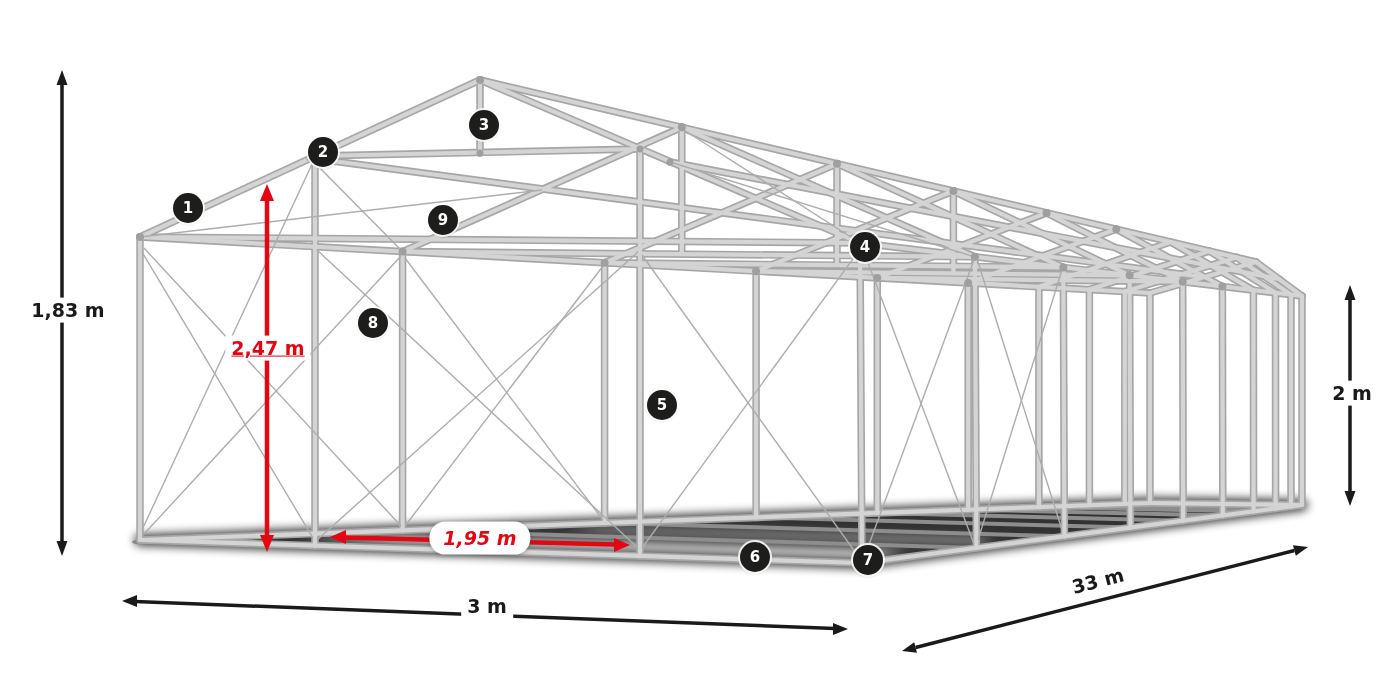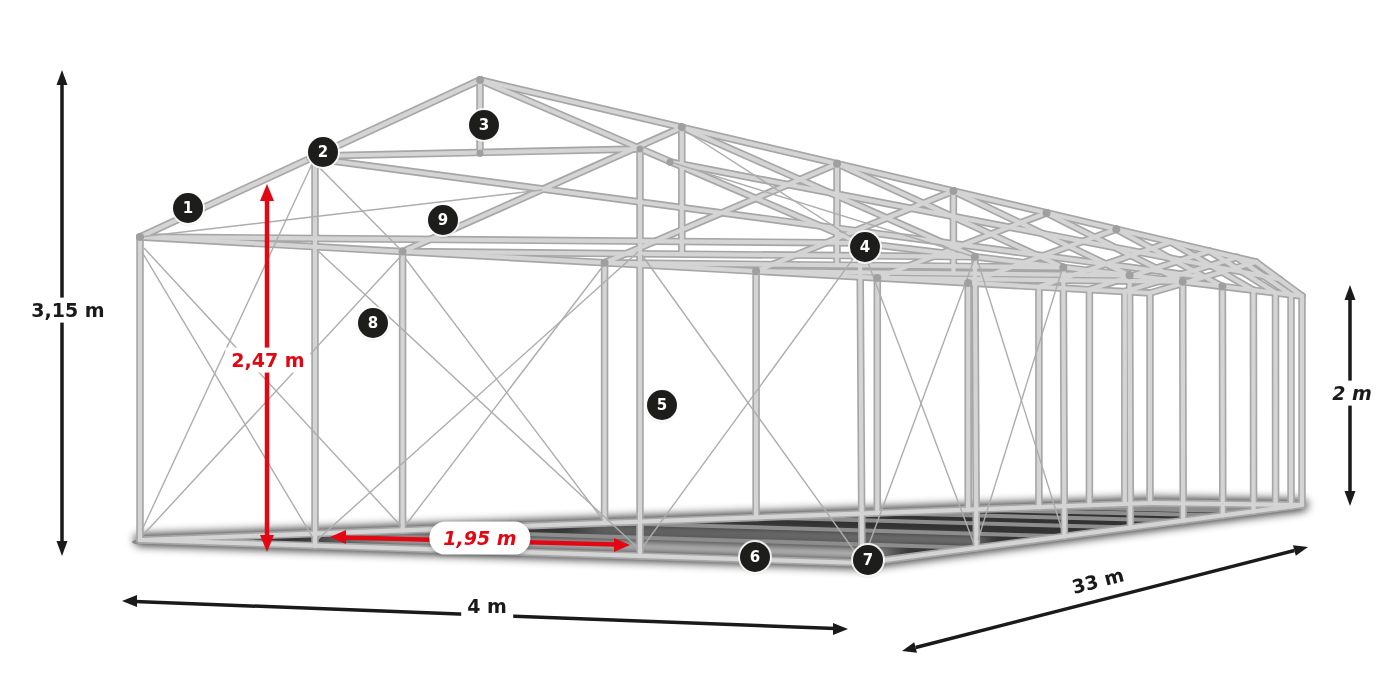--- a/index.html
+++ b/index.html
@@ -292,26 +292,26 @@
       </g>
 
       <g>
         <line class="black" x1="1350" y1="298" x2="1350" y2="493"></line>
         <polygon class="black" points="1350,285 1344.5,300 1355.5,300"></polygon>
         <polygon class="black" points="1350,506 1344.5,491 1355.5,491"></polygon>
       </g>
     </g>
   </svg>
 
-  <div class="dim-label" style="left:68px;top:310px;">3,15 m</div>
-  <div class="dim-label red" style="left:268px;top:360px;">2,47 m</div>
+  <div class="dim-label" style="left:68px;top:310px;">1,83 m</div>
+  <div class="dim-label red" style="left:268px;top:348px;text-decoration:underline;">2,47 m</div>
   <div class="dim-label red pill" style="left:480px;top:538px;font-style:italic;">1,95 m</div>
-  <div class="dim-label" style="left:487px;top:606px;">4 m</div>
+  <div class="dim-label" style="left:487px;top:606px;">3 m</div>
   <div class="dim-label tilt" style="left:1098px;top:581px;">33 m</div>
-  <div class="dim-label" style="left:1352px;top:393px;font-style:italic;">2 m</div>
+  <div class="dim-label" style="left:1352px;top:393px;">2 m</div>
 
   <div class="badge" style="left:188px;top:208px;">1</div>
   <div class="badge" style="left:323px;top:152px;">2</div>
   <div class="badge" style="left:484px;top:125px;">3</div>
   <div class="badge" style="left:865px;top:247px;">4</div>
   <div class="badge" style="left:662px;top:405px;">5</div>
   <div class="badge" style="left:755px;top:557px;">6</div>
   <div class="badge" style="left:868px;top:560px;">7</div>
   <div class="badge" style="left:373px;top:323px;">8</div>
   <div class="badge" style="left:443px;top:220px;">9</div>

